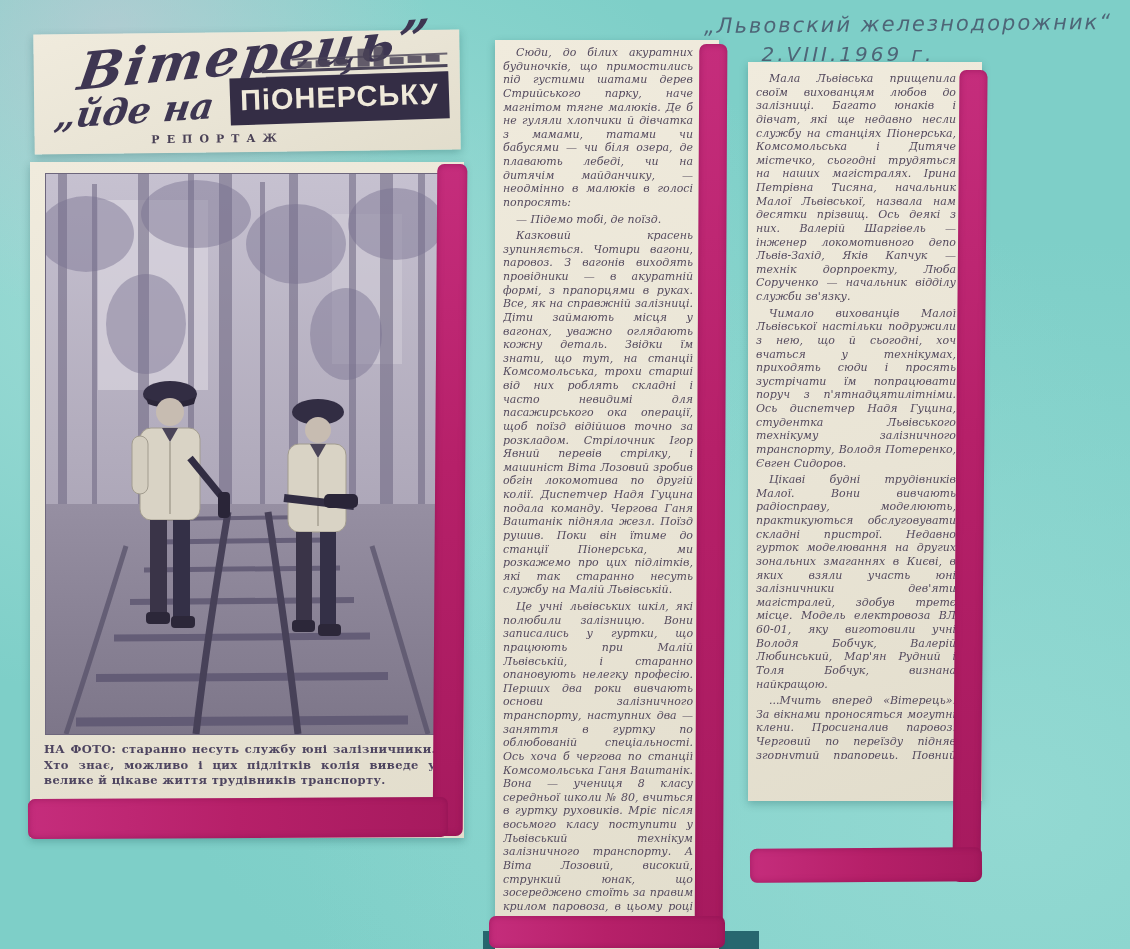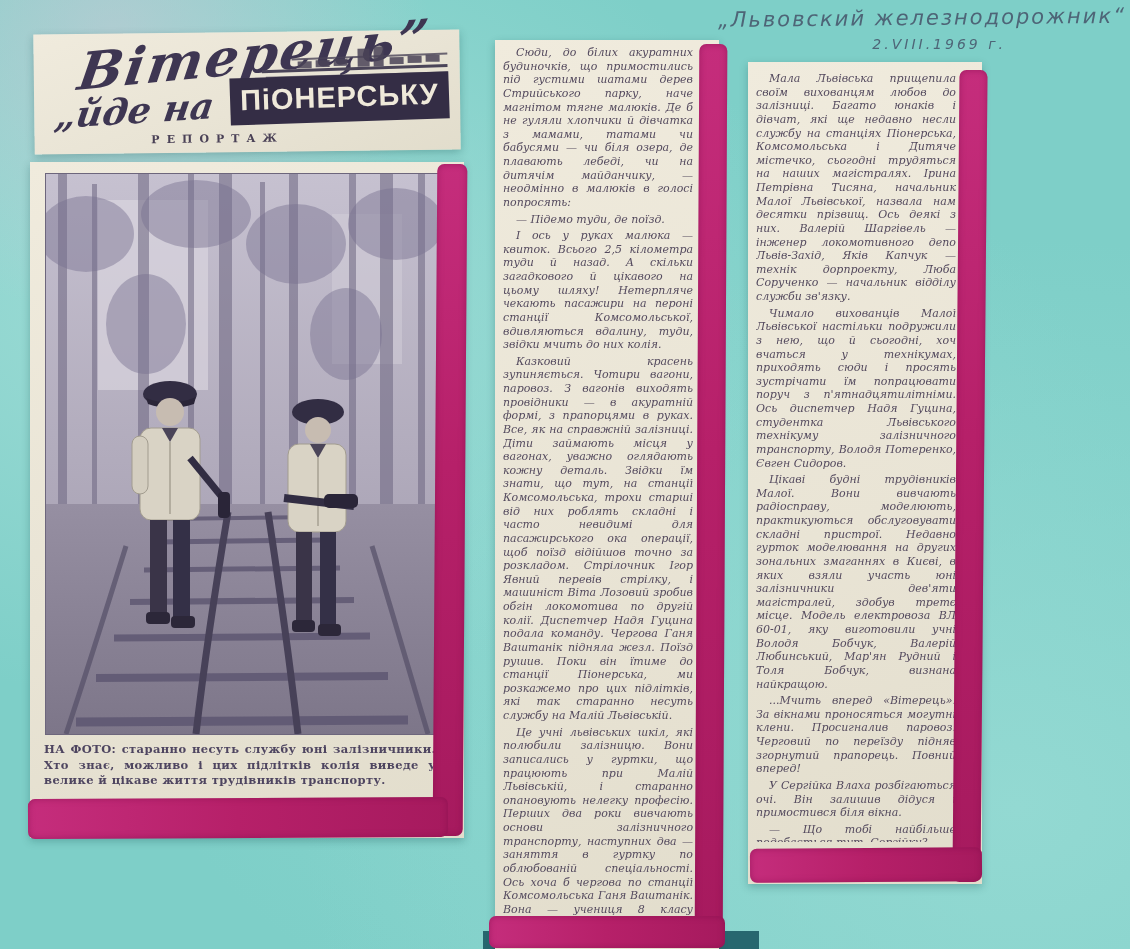--- a/index.html
+++ b/index.html
@@ -18,37 +18,37 @@
   .script{font-family:"DejaVu Serif",serif;font-style:italic;font-weight:bold;color:#3e3652;}
   .hl-line1{position:absolute;left:48px;top:-8px;font-size:52px;transform:skewX(-14deg) rotate(-5deg);letter-spacing:2px;white-space:nowrap;}
   .hl-line2{position:absolute;left:22px;top:56px;font-size:36px;transform:skewX(-12deg) rotate(-3deg);white-space:nowrap;}
   .hl-block{position:absolute;left:196px;top:44px;background:#342d45;color:#efe9da;
     font-family:"Liberation Sans",sans-serif;font-weight:bold;font-size:29px;letter-spacing:1px;
     padding:6px 10px 8px 10px;transform:rotate(-1.2deg);white-space:nowrap;}
   .hl-kicker{position:absolute;left:0;right:60px;top:100px;text-align:center;font-size:11px;font-weight:bold;
     letter-spacing:7px;color:#4a4156;}
   .train-art{position:absolute;left:228px;top:6px;}
   
-  .handnote{position:absolute;left:690px;top:6px;width:436px;color:#4e6577;
-    font-family:"DejaVu Sans",sans-serif;font-style:italic;text-align:right;}
+  .handnote{position:absolute;left:690px;top:12px;width:436px;color:#4e6577;
+    font-family:"DejaVu Sans",sans-serif;font-style:italic;text-align:center;}
   .handnote .l1{font-size:21px;letter-spacing:2px;transform:rotate(-.6deg);}
-  .handnote .l2{font-size:14px;letter-spacing:3px;margin-top:6px;margin-right:120px;}
+  .handnote .l2{font-size:20px;letter-spacing:3px;margin-top:6px;margin-right:120px;}
   
   .mag{position:absolute;background:linear-gradient(180deg,#c52d7c 0%,#b62069 45%,#a61a5e 100%);
     border-radius:7px;box-shadow:inset 0 0 6px rgba(120,10,70,.5);}
   .mag.h{background:linear-gradient(90deg,#c52d7c 0%,#b62069 50%,#a61a5e 100%);}
   
   .photo-clip{left:30px;top:162px;width:434px;height:676px;}
   .photo-frame{position:absolute;left:16px;top:12px;width:392px;height:560px;background:#9b94a6;overflow:hidden;
     box-shadow:0 0 0 1px #6d667c;}
   .photo-caption{position:absolute;left:14px;top:580px;width:392px;font-size:11.5px;font-weight:bold;
     color:#4e4560;line-height:1.35;text-align:justify;letter-spacing:.4px;}
   
   .mid-clip{left:495px;top:40px;width:224px;height:909px;}
-  .right-clip{left:748px;top:62px;width:234px;height:822px;}
+  .right-clip{left:748px;top:62px;width:234px;height:739px;}
   .col-text{position:absolute;left:8px;right:26px;top:6px;bottom:34px;overflow:hidden;
     font-style:italic;font-size:11px;line-height:1.24;color:#544a5e;text-align:justify;}
   .col-text p{margin:0 0 3px 0;text-indent:13px;}
   .shadow-band{position:absolute;left:483px;top:931px;width:276px;height:18px;background:#15545e;opacity:.85;}
 </style>
 </head>
 <body>
 
 <div class="page">
 
@@ -165,22 +165,21 @@
     </div>
     <div class="photo-caption">НА ФОТО: старанно несуть службу юні залізничники. Хто знає, можливо і цих підлітків колія виведе у велике й цікаве життя трудівників транспорту.</div>
     <div class="mag" style="left:405px;top:2px;width:30px;height:672px;transform:rotate(.4deg);"></div>
     <div class="mag h" style="left:-2px;top:636px;width:420px;height:40px;transform:rotate(-.3deg);"></div>
   </div>
 
   <div class="shadow-band"></div>
   <div class="paper mid-clip">
     <div class="col-text">
       <p>Сюди, до білих акуратних будиночків, що примостились під густими шатами дерев Стрийського парку, наче магнітом тягне малюків. Де б не гуляли хлопчики й дівчатка з мамами, татами чи бабусями — чи біля озера, де плавають лебеді, чи на дитячім майданчику, — неодмінно в малюків в голосі попросять:</p>
-      <p>— Підемо туди, де поїзд.</p>
-      <p>І ось у руках малюка — квиток. Всього 2,5 кілометра туди й назад. А скільки загадкового й цікавого на цьому шляху! Нетерпляче чекають пасажири на пероні станції Комсомольської, вдивляються вдалину, туди, звідки мчить до них колія.</p>
+      <p>— Підемо тобі, де поїзд.</p>
       <p>Казковий красень зупиняється. Чотири вагони, паровоз. З вагонів виходять провідники — в акуратній формі, з прапорцями в руках. Все, як на справжній залізниці. Діти займають місця у вагонах, уважно оглядають кожну деталь. Звідки їм знати, що тут, на станції Комсомольська, трохи старші від них роблять складні і часто невидимі для пасажирського ока операції, щоб поїзд відійшов точно за розкладом. Стрілочник Ігор Явний перевів стрілку, і машиніст Віта Лозовий зробив обгін локомотива по другій колії. Диспетчер Надя Гуцина подала команду. Чергова Ганя Ваштанік підняла жезл. Поїзд рушив. Поки він їтиме до станції Піонерська, ми розкажемо про цих підлітків, які так старанно несуть службу на Малій Львівській.</p>
       <p>Це учні львівських шкіл, які полюбили залізницю. Вони записались у гуртки, що працюють при Малій Львівській, і старанно опановують нелегку професію. Перших два роки вивчають основи залізничного транспорту, наступних два — заняття в гуртку по облюбованій спеціальності. Ось хоча б чергова по станції Комсомольська Ганя Ваштанік. Вона — учениця 8 класу середньої школи № 80, вчиться в гуртку руховиків. Мріє після восьмого класу поступити у Львівський технікум залізничного транспорту. А Віта Лозовий, високий, стрункий юнак, що зосереджено стоїть за правим крилом паровоза, в цьому році закінчив десять класів і подав документи в Дніпропетровський інститут інженерів залізничного транспорту на відділення лічильно-рахункових пристроїв. В атестаті — п'ятірки.</p>
     </div>
     <div class="mag" style="left:202px;top:4px;width:28px;height:900px;transform:rotate(.3deg);"></div>
     <div class="mag h" style="left:-6px;top:876px;width:236px;height:32px;"></div>
   </div>
 
   <div class="paper right-clip">
     <div class="col-text" style="top:10px;bottom:42px;">
       <p>Мала Львівська прищепила своїм вихованцям любов до залізниці. Багато юнаків і дівчат, які ще недавно несли службу на станціях Піонерська, Комсомольська і Дитяче містечко, сьогодні трудяться на наших магістралях. Ірина Петрівна Тисяна, начальник Малої Львівської, назвала нам десятки прізвищ. Ось деякі з них. Валерій Шаргівель — інженер локомотивного депо Львів-Захід, Яків Капчук — технік дорпроекту, Люба Сорученко — начальник відділу служби зв'язку.</p>

